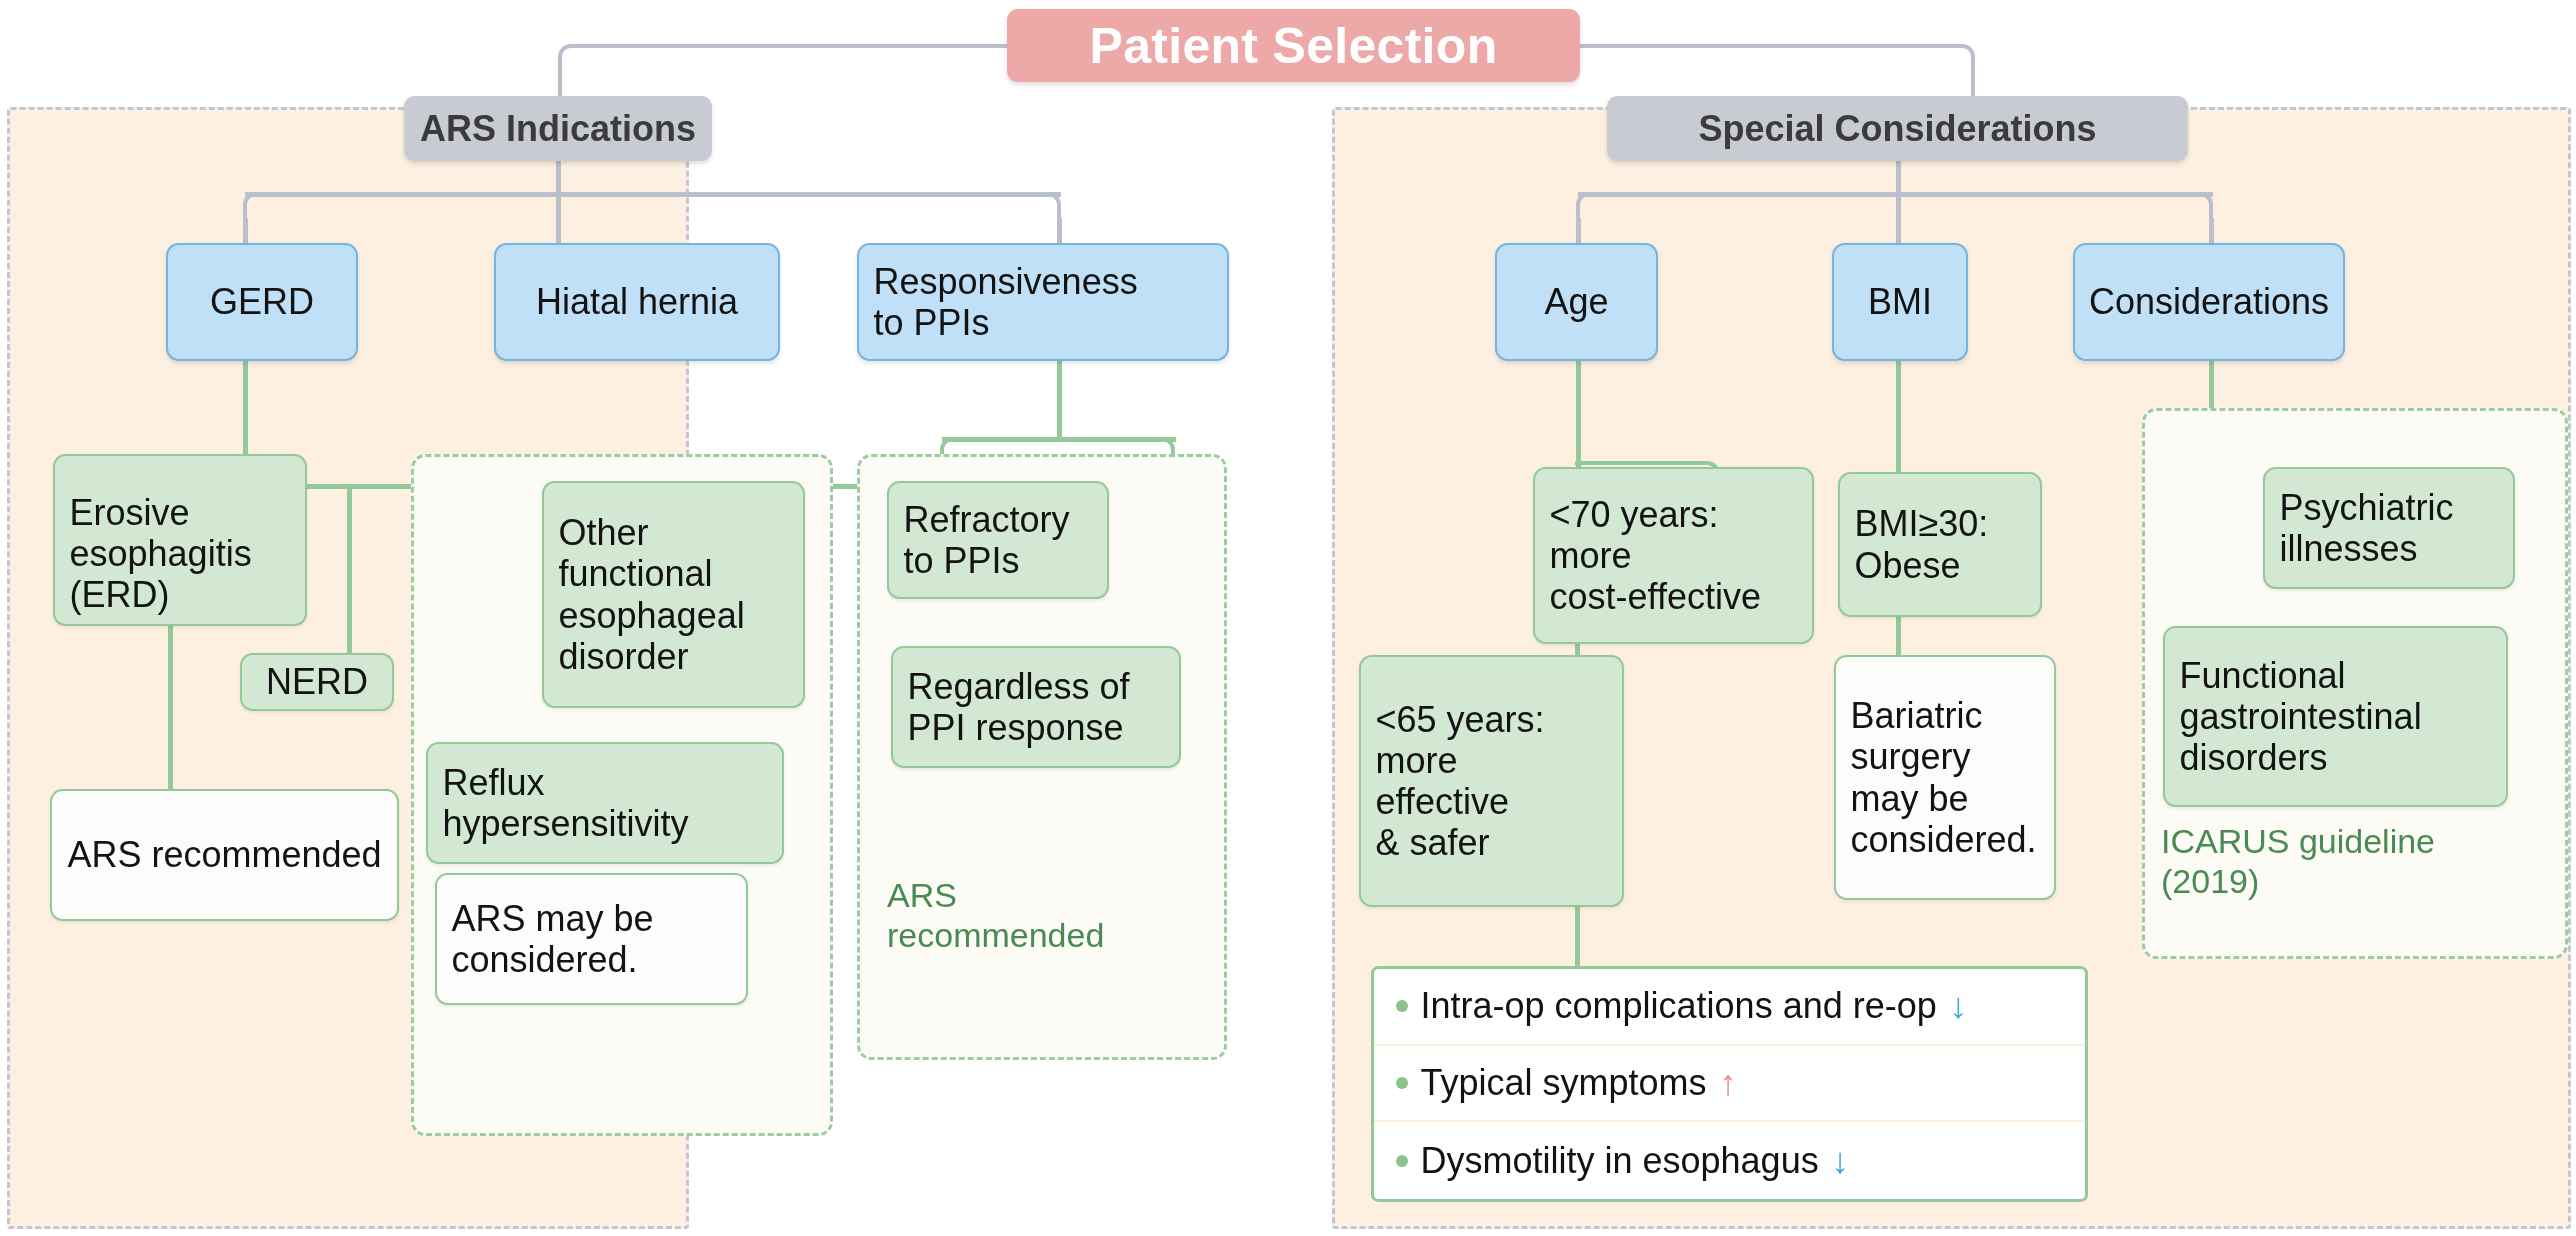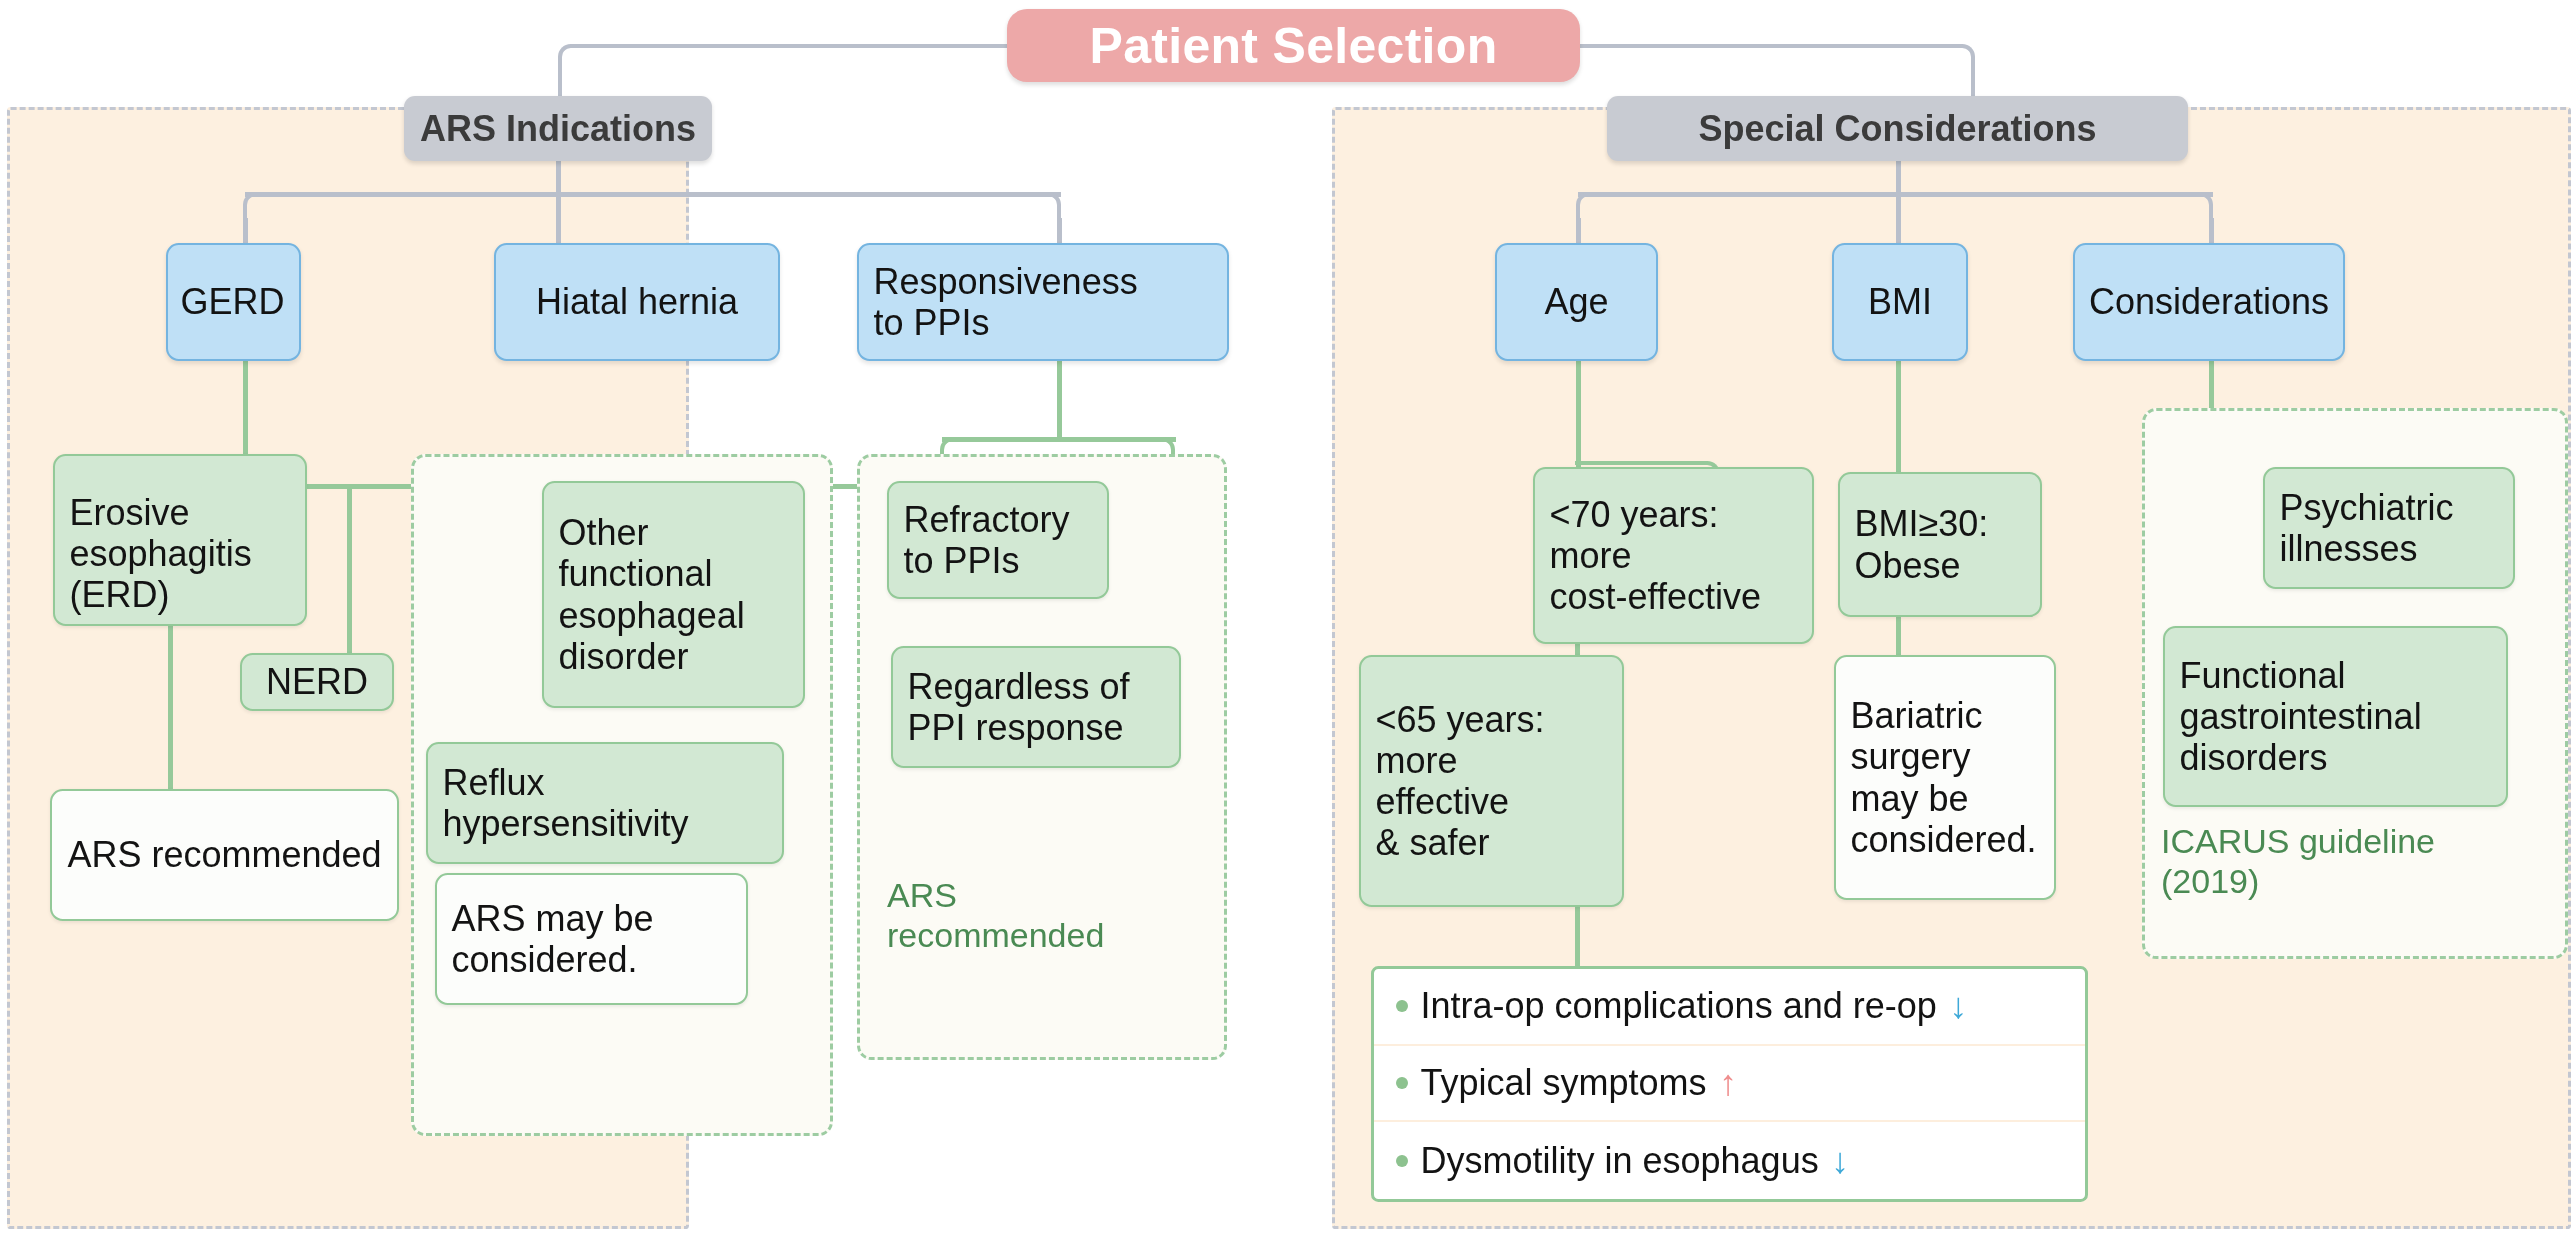--- a/index.html
+++ b/index.html
@@ -27,21 +27,21 @@
     display:flex;align-items:center;justify-content:center;
     border-radius:11px;
     box-sizing:border-box;
     font-weight:bold;
     box-shadow:0 2.7px 4.5px rgba(0,0,0,.13);
     text-align:center;
     white-space:nowrap;
   }
   #chip-root{
     left:1007px;top:9px;width:573px;height:73px;
-    background:#eda8a8;color:#ffffff;font-size:50px;letter-spacing:0.3px;border-radius:20px;
+    background:#eda8a8;color:#ffffff;font-size:50px;letter-spacing:0.3px;
   }
   #chip-ars{
     left:404px;top:96px;width:308px;height:65px;
     background:#c8cbd2;color:#3b3b3b;font-size:36px;
   }
   #chip-spc{
     left:1607px;top:96px;width:581px;height:65px;
     background:#c8cbd2;color:#3b3b3b;font-size:36px;
   }
 
@@ -131,21 +131,21 @@
 
   <div class="ln g vh" style="left:517px;top:798px;height:73px;"></div>
 
   <div class="ln g vh" style="left:1057px;top:359px;height:82px;"></div>
   <div class="ln g hh" style="left:942px;top:437px;width:234px;"></div>
   <div class="elb g" style="left:940px;top:437px;width:25.4px;height:31px;border-width:4.5px 0 0 4.5px;border-top-left-radius:12.7px;"></div>
   <div class="ln g vh" style="left:940px;top:461px;height:23.6px;"></div>
   <div class="elb g" style="left:1150px;top:437px;width:25.4px;height:31px;border-width:4.5px 4.5px 0 0;border-top-right-radius:12.7px;"></div>
   <div class="ln g vh" style="left:1171px;top:461px;height:190px;"></div>
 
-  <div class="bx blue ctr" style="left:166px;top:243px;width:135px;height:118px;justify-content:flex-end;">
+  <div class="bx blue ctr" style="left:166px;top:243px;width:192px;height:118px;">
     <span>GERD</span>
   </div>
   <div class="bx blue ctr" style="left:494px;top:243px;width:286px;height:118px;">
     <span>Hiatal hernia</span>
   </div>
   <div class="bx blue" style="left:857px;top:243px;width:372px;height:118px;">
     <span>Responsiveness
 to PPIs</span>
   </div>
 

